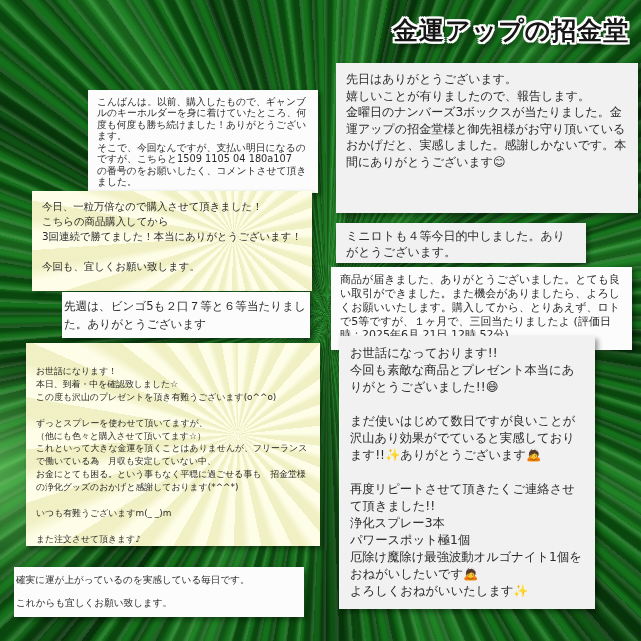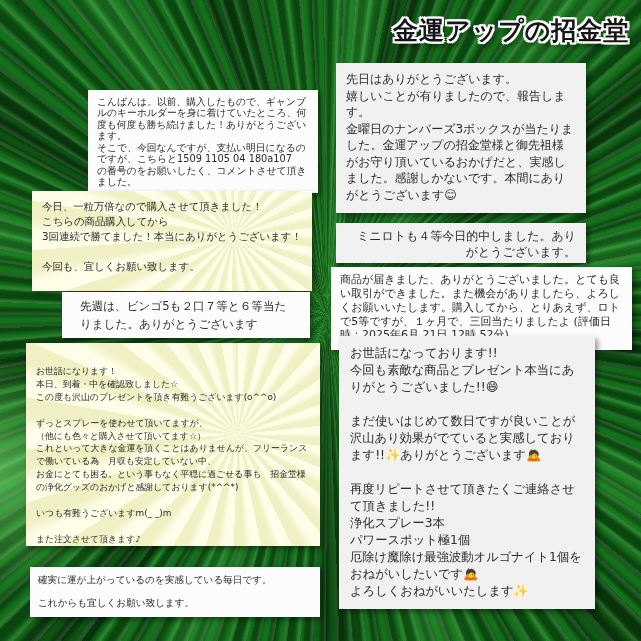--- a/index.html
+++ b/index.html
@@ -20,25 +20,25 @@
   .yellow{background:
       repeating-conic-gradient(from 0deg at 72% 45%, rgba(255,255,235,0.9) 0deg 5deg, rgba(238,238,190,0.55) 9deg 14deg),
       #f3f3cd;}
   .title{position:absolute;left:393px;top:14px;width:246px;
          font-size:25px;font-weight:900;letter-spacing:1px;color:#161616;
          text-shadow:-2px 0 0 #fff,2px 0 0 #fff,0 -2px 0 #fff,0 2px 0 #fff,
                      -2px -2px 0 #fff,2px 2px 0 #fff,-2px 2px 0 #fff,2px -2px 0 #fff,
                      4px 5px 4px rgba(0,0,0,0.55);}
   #card-l1{left:88px;top:90px;width:230px;height:103px;font-size:9.8px;line-height:1.17;padding:6px 9px;}
   #card-l2{left:32px;top:191px;width:280px;height:100px;font-size:10.4px;line-height:1.43;padding:8px 10px;}
-  #card-l3{left:62px;top:292px;width:248px;height:46px;font-size:11.6px;line-height:1.55;padding:6px 18px;}
+  #card-l3{left:62px;top:292px;width:248px;height:46px;font-size:11.6px;line-height:1.55;padding:6px 2px;}
   #card-l4{left:26px;top:343px;width:294px;height:203px;font-size:8.9px;line-height:1.45;padding:22px 10px;}
-  #card-l5{left:30px;top:567px;width:290px;height:50px;font-size:9.6px;line-height:1.18;padding:7px 8px;}
-  #card-r1{left:336px;top:63px;width:250px;height:150px;font-size:12px;line-height:1.38;padding:8px 10px;}
-  #card-r2{left:336px;top:223px;width:250px;height:40px;font-size:12px;line-height:1.35;padding:5px 10px;text-align:right;}
+  #card-l5{left:14px;top:567px;width:290px;height:50px;font-size:9.6px;line-height:1.18;padding:7px 2px;}
+  #card-r1{left:336px;top:63px;width:302px;height:150px;font-size:12px;line-height:1.38;padding:8px 10px;}
+  #card-r2{left:336px;top:223px;width:250px;height:40px;font-size:12px;line-height:1.35;padding:5px 10px;}
   #card-r3{left:331px;top:267px;width:301px;height:83px;font-size:11px;line-height:1.26;padding:6px 9px;}
   #card-r4{left:339px;top:336px;width:256px;height:273px;font-size:12.3px;line-height:1.38;padding:9px 11px;}
 </style>
 </head>
 <body>
 
 <div class="stage">
 
   <div class="title">金運アップの招金堂</div>
 

